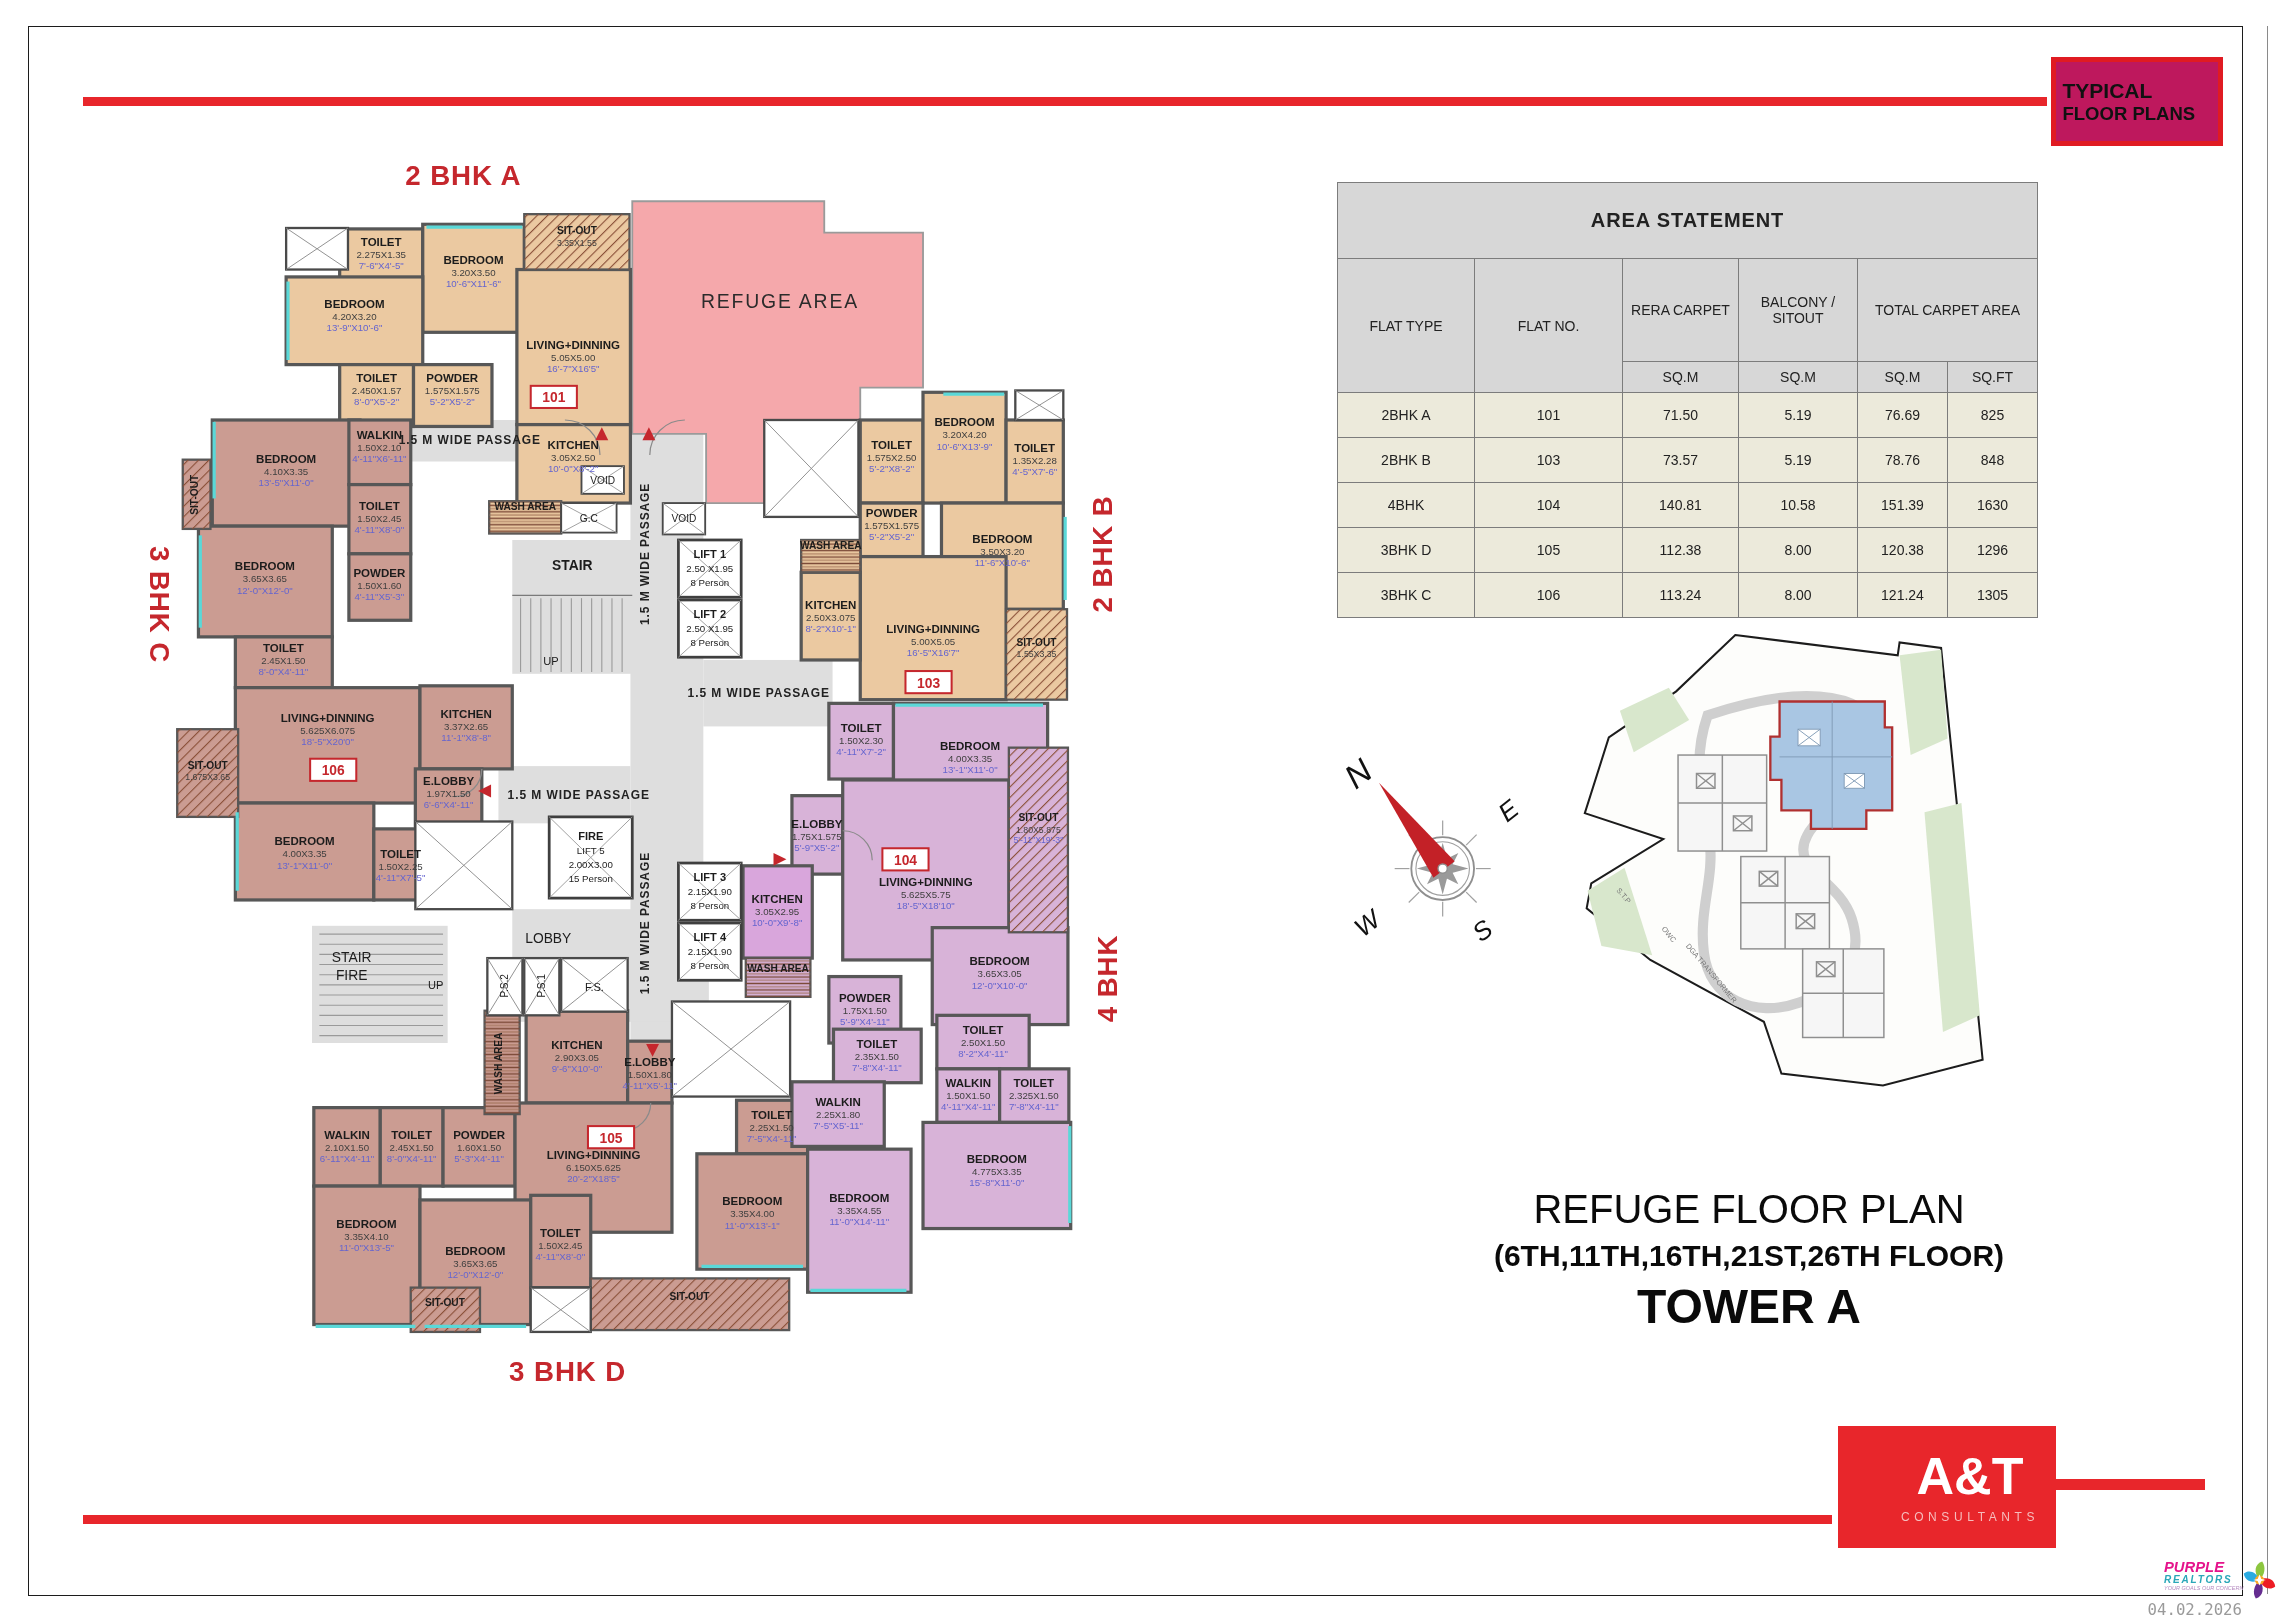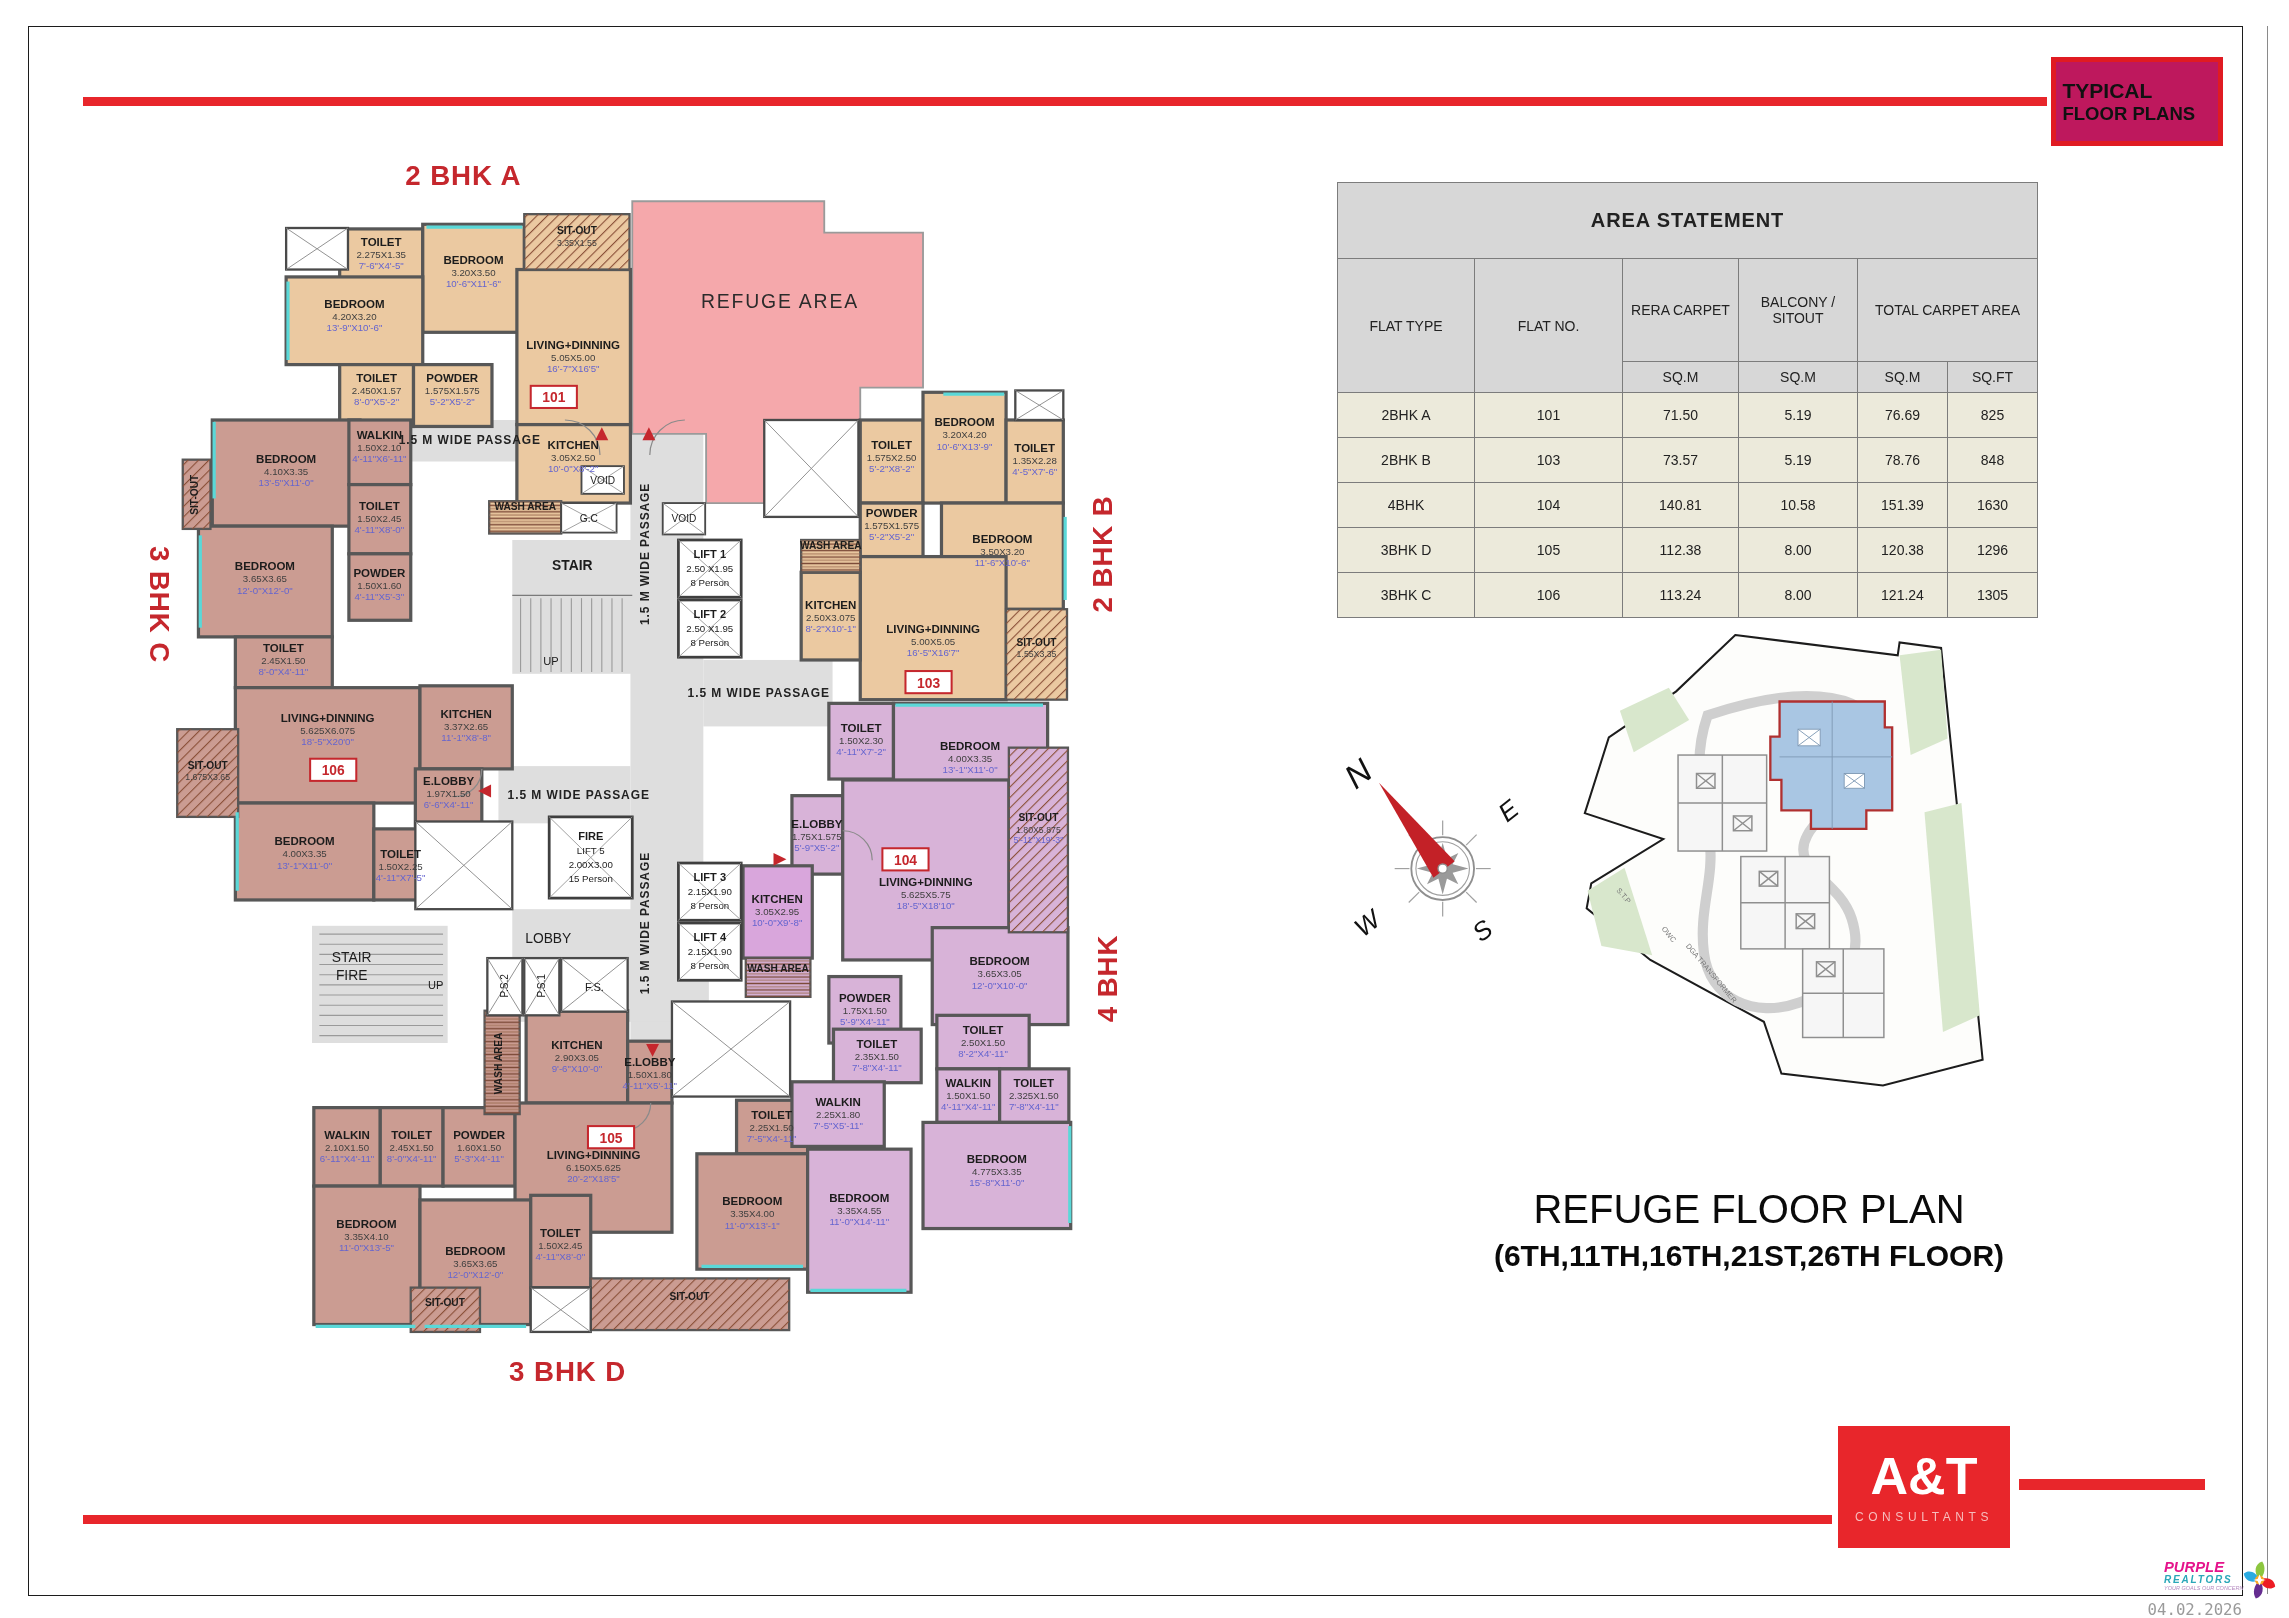--- a/index.html
+++ b/index.html
@@ -16,21 +16,21 @@
   table.area th,table.area td{border:0.9px solid #7c7c7c;text-align:center;vertical-align:middle;
        font-size:14px;color:#222;}
   table.area .ttl{background:#d7d7d7;font-size:20px;font-weight:bold;height:73px;letter-spacing:0.9px;}
   table.area th{background:#d7d7d7;font-weight:normal;}
   table.area td{background:#eceadb;height:42px;}
   .titleblock{position:absolute;left:1440px;top:1187px;width:618px;text-align:center;color:#0a0a0a;}
   .titleblock .t1{font-size:40px;font-weight:normal;letter-spacing:0px;}
   .titleblock .t2{font-size:30px;font-weight:bold;margin-top:7.4px;}
   .titleblock .t3{font-size:48px;font-weight:bold;margin-top:5.5px;}
   .atlogo{position:absolute;left:1838px;top:1426px;width:172px;height:122px;background:#e8262b;
-          display:flex;flex-direction:column;align-items:center;justify-content:center;}
+          display:flex;flex-direction:column;align-items:center;justify-content:center;padding-left:46px;}
   .atlogo .a{color:#fff;font-size:52px;font-weight:bold;line-height:52px;}
   .atlogo .c{color:#f6bdbd;font-size:12px;letter-spacing:4.6px;margin-top:7.4px;}
   .redseg{position:absolute;left:2019px;top:1479px;width:186px;height:11px;background:#e8262b;}
   .purple{position:absolute;left:2164px;top:1560px;width:111px;height:48px;font-style:italic;}
   .purple .p1{color:#e5148c;font-weight:bold;font-size:14.8px;line-height:14px;}
   .purple .p2{color:#2aa7b8;font-weight:bold;font-size:10px;letter-spacing:1.8px;line-height:11px;}
   .purple .p3{color:#b48ac0;font-size:5.5px;line-height:7.4px;}
   .pstar{position:absolute;left:2240px;top:1556px;}
   .datestamp{position:absolute;left:2104px;top:1600px;width:138px;text-align:right;
           font-family:"DejaVu Sans Mono",monospace;font-size:15.7px;color:#9a9a9a;}
@@ -610,20 +610,21 @@
           <text x="1757" y="972" text-anchor="middle" font-size="8" fill="#777" transform="rotate(50 1757 972)">S.T.P</text>
           <text x="1806" y="1014" text-anchor="middle" font-size="8" fill="#777" transform="rotate(50 1806 1014)">OWC</text>
           <text x="1852" y="1056" text-anchor="middle" font-size="8" fill="#777" transform="rotate(50 1852 1056)">DGA TRANSFORMER</text>
         </g>
     </g>
   </svg>
 
   <div class="titleblock">
     <div class="t1">REFUGE FLOOR PLAN</div>
     <div class="t2">(6TH,11TH,16TH,21ST,26TH FLOOR)</div>
+    <div class="t3">TOWER A</div>
   </div>
 
   <div class="atlogo">
     <div class="a">A&amp;T</div>
     <div class="c">CONSULTANTS</div>
   </div>
   <div class="redseg"></div>
 
   <div class="purple">
     <div class="p1">PURPLE</div>

